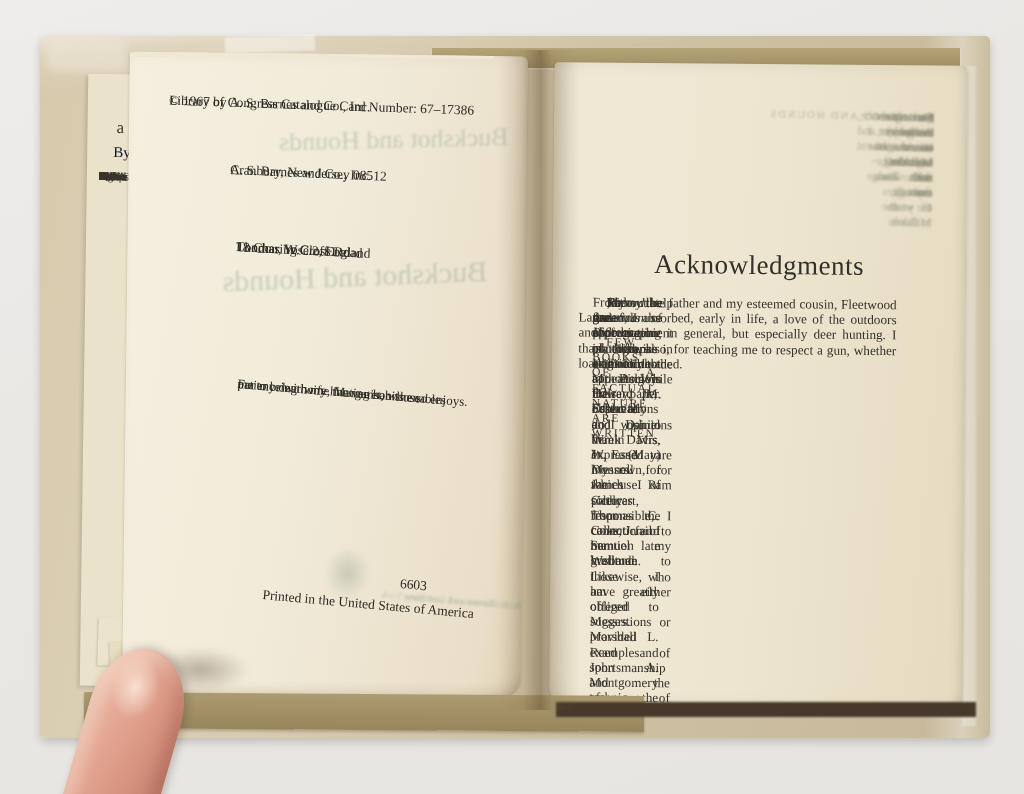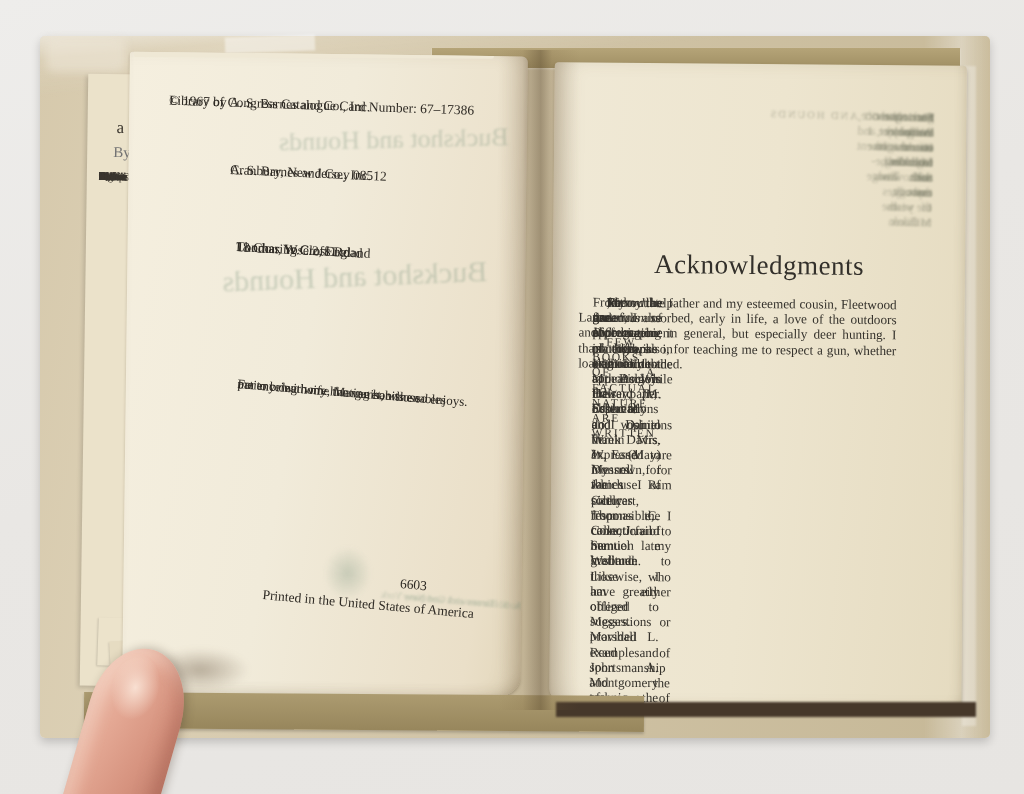--- a/index.html
+++ b/index.html
@@ -19,21 +19,21 @@
   .board-top-strip{left:392px;top:12px;width:528px;height:20px;
           background:linear-gradient(#b5a478,#a08f64);
           box-shadow:0 1px 2px rgba(255,255,255,.4);}
   .fore-edge-highlight{left:922px;top:30px;width:14px;height:660px;background:rgba(255,255,255,.28);filter:blur(1px);}
   .mylar{left:225px;top:36px;width:90px;height:16px;background:rgba(255,255,255,.45);filter:blur(1px);transform:rotate(-2deg);}
 
   
   .flap-page{left:84px;top:76px;width:340px;height:612px;background:#ebe2ca;
           transform:rotate(.8deg);box-shadow:-2px 2px 4px rgba(0,0,0,.15);}
   .flap-frag-title{left:29px;top:44px;font-size:17px;color:#39342d;}
-  .flap-frag-byline{left:26px;top:70px;font-size:15px;color:#737373;}
+  .flap-frag-byline{left:26px;top:70px;font-size:15px;color:#0f172a;}
   .flap-lines{left:12px;top:96px;width:85px;font-size:11px;line-height:12.15px;color:#3b362f;overflow:hidden;height:500px;}
   .flap-lines div{white-space:nowrap;}
   .flap-lines div:nth-child(1),.flap-lines div:nth-child(18),.flap-lines div:nth-child(25){font-style:italic;}
   .flap-lines div:nth-child(29){padding-left:8px;}
   .stack-corner1{left:98px;top:618px;width:44px;height:48px;background:#ece3cb;transform:rotate(2deg);box-shadow:-1px 1px 2px rgba(0,0,0,.15);}
   .stack-corner2{left:110px;top:640px;width:52px;height:32px;background:#e6dcc2;transform:rotate(-3deg);box-shadow:-1px 1px 2px rgba(0,0,0,.12);}
 
   
   .left-page{left:126px;top:54px;width:398px;height:642px;overflow:hidden;
           transform:rotate(.7deg);

